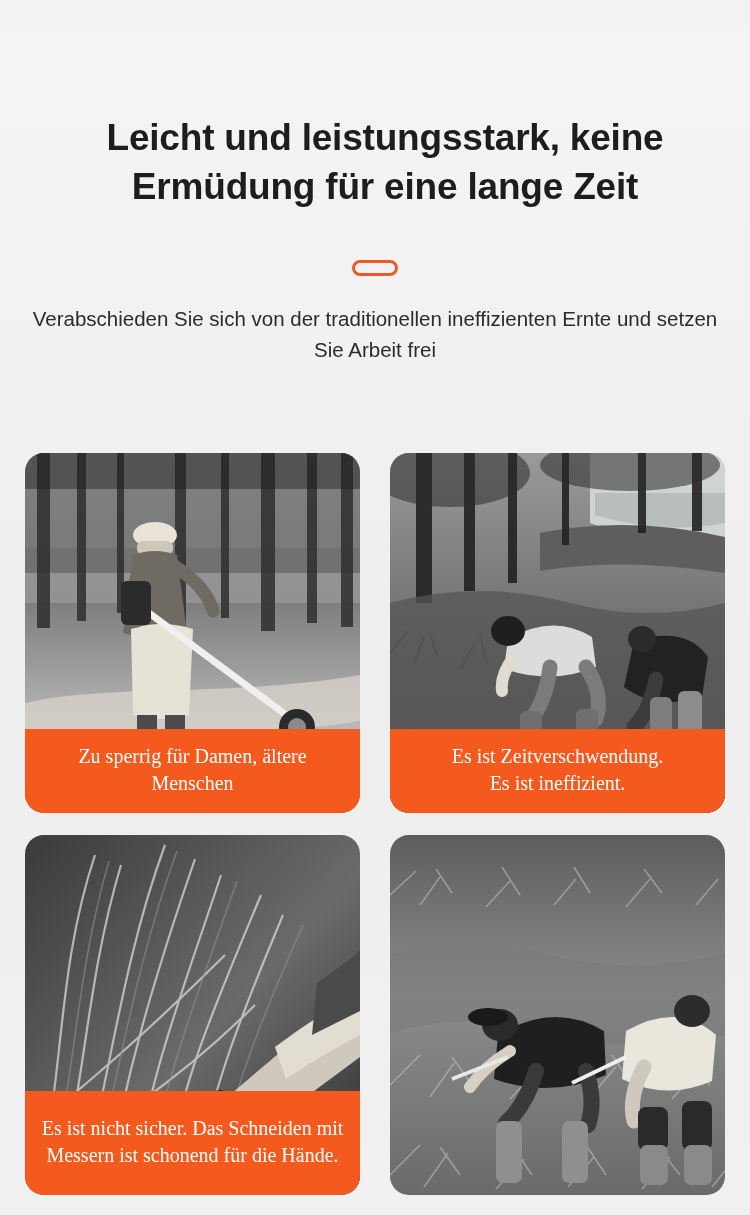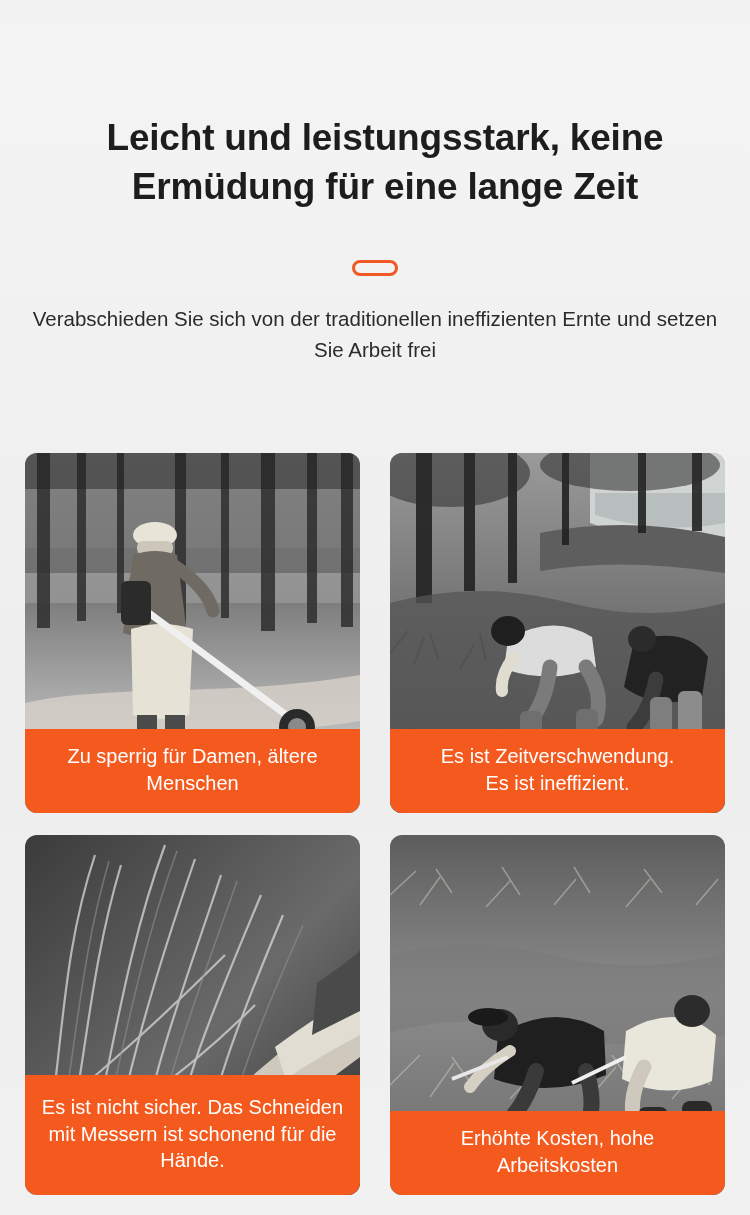--- a/index.html
+++ b/index.html
@@ -57,23 +57,24 @@
     display: grid;
     grid-template-columns: 335px 335px;
     grid-template-rows: 360px 360px;
     column-gap: 30px;
     row-gap: 22px;
   }
   .card {
     position: relative;
     width: 335px;
     height: 360px;
-    border-radius: 12px;
+    border-radius: 19px;
     overflow: hidden;
     background: #d9d9d9;
+    font-family: Liberation Serif, serif;
   }
   .photo {
     position: absolute;
     inset: 0;
     overflow: hidden;
   }
   .photo svg {
     display: block;
     width: 100%;
     height: 100%;
@@ -88,21 +89,21 @@
     text-align: center;
     font-size: 20px;
     line-height: 1.32;
     padding: 12px 14px 14px 14px;
     box-sizing: border-box;
     border-bottom-left-radius: 12px;
     border-bottom-right-radius: 12px;
     white-space: pre-line;
   }
   .cap-2line { height: 84px; display: flex; align-items: center; justify-content: center; }
-  .cap-3line { height: 120px; display: flex; align-items: center; justify-content: center; }
+  .cap-3line { height: 104px; display: flex; align-items: center; justify-content: center; }
 </style>
 </head>
 <body>
 
 <div class="page">
 
   <h1 class="headline">Leicht und leistungsstark, keine Ermüdung für eine lange Zeit</h1>
 
   <div class="divider-wrap">
     <div class="divider"></div>
@@ -320,17 +321,16 @@
             <ellipse cx="302" cy="176" rx="18" ry="16" fill="#2c2c2c"></ellipse>
             <path d="M254 232 q-16 30 -10 54" stroke="#cfc9bd" stroke-width="15" fill="none" stroke-linecap="round"></path>
             <rect x="248" y="272" width="30" height="44" rx="8" fill="#2a2a2a"></rect>
             <rect x="292" y="266" width="30" height="50" rx="8" fill="#2a2a2a"></rect>
             <rect x="250" y="310" width="28" height="40" rx="7" fill="#8a8a8a"></rect>
             <rect x="294" y="310" width="28" height="40" rx="7" fill="#8a8a8a"></rect>
             <path d="M236 222 L182 248" stroke="#efefef" stroke-width="4"></path>
           </g>
         </svg>
       </div>
-      <div class="caption cap-2line">Erhöhte Kosten, hohe Arbeitskosten</div>
     </div>
 
   </div>
 </div>
 
 </body></html>

